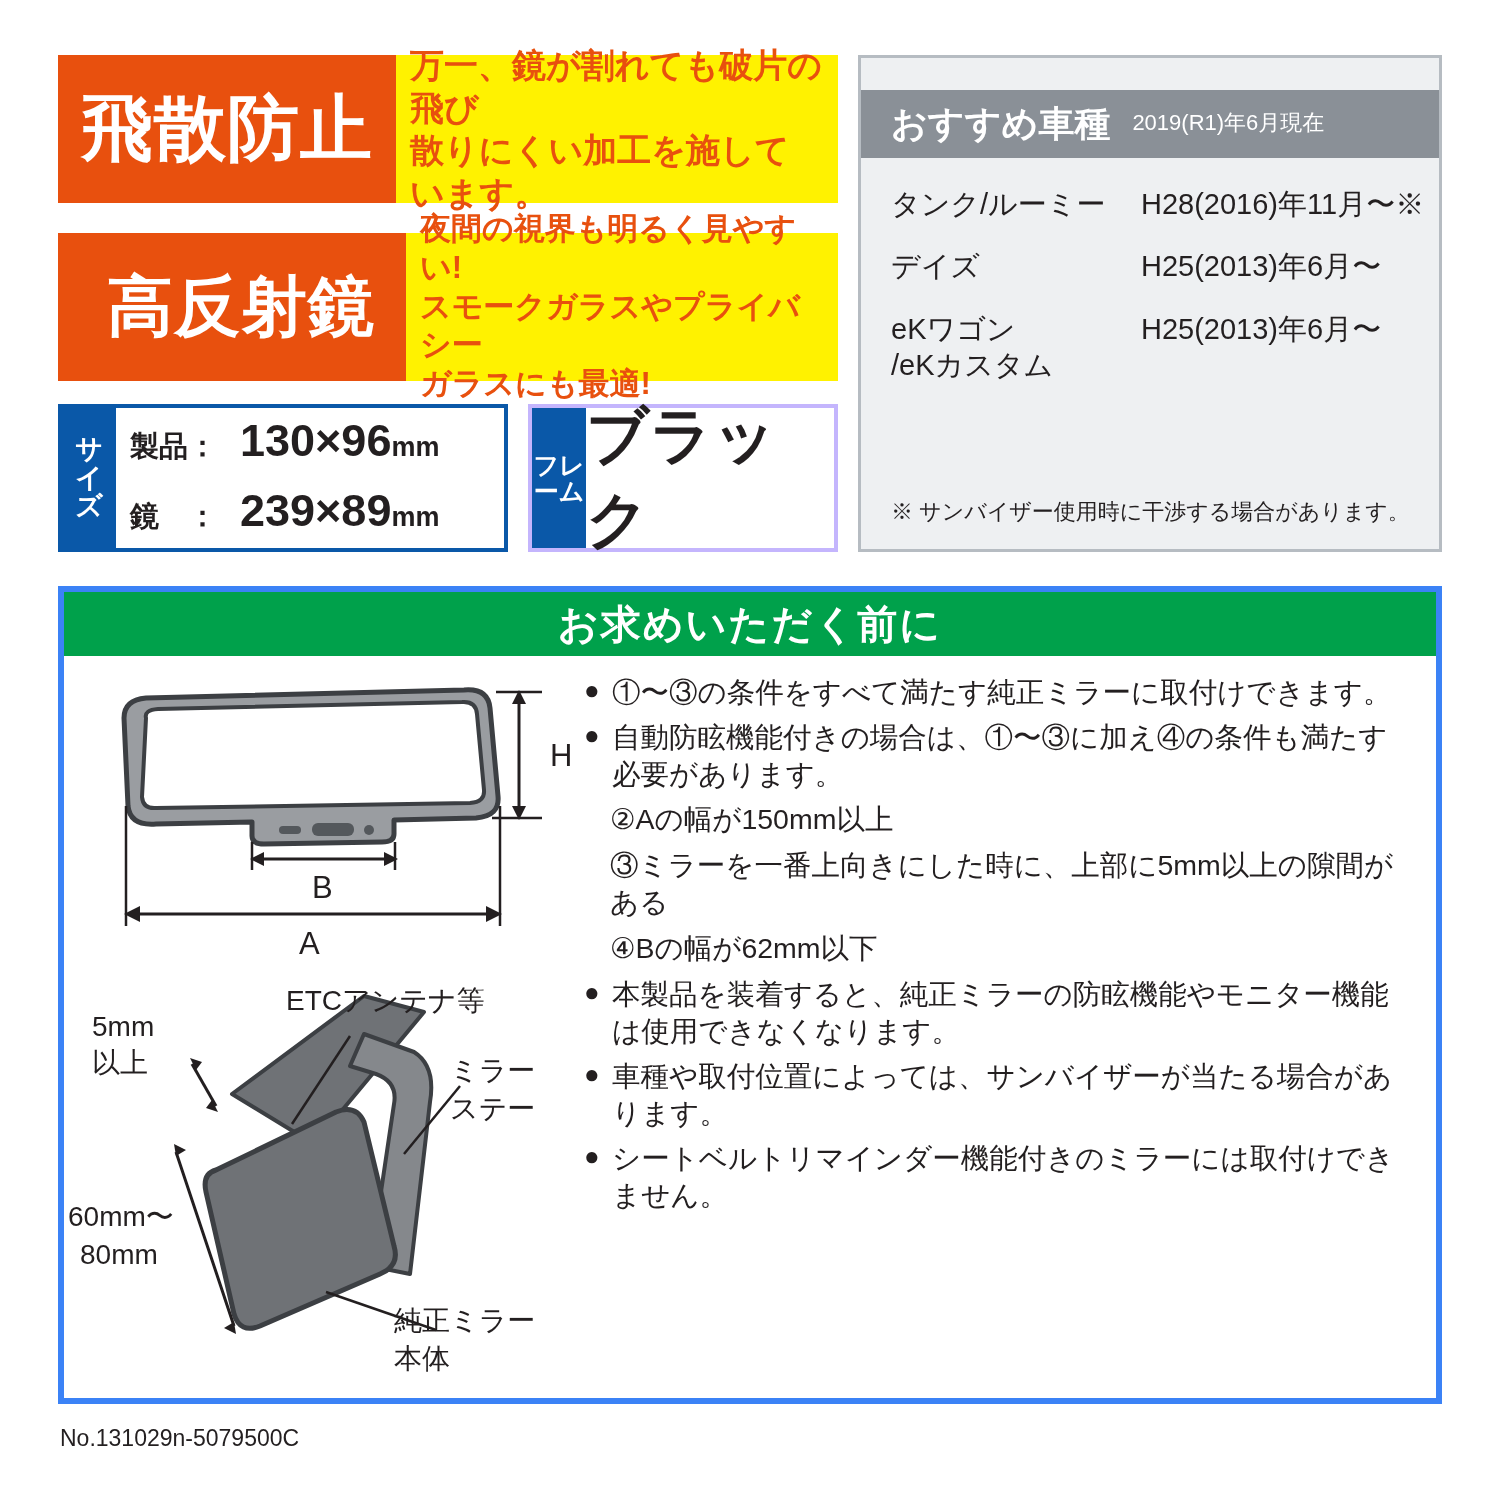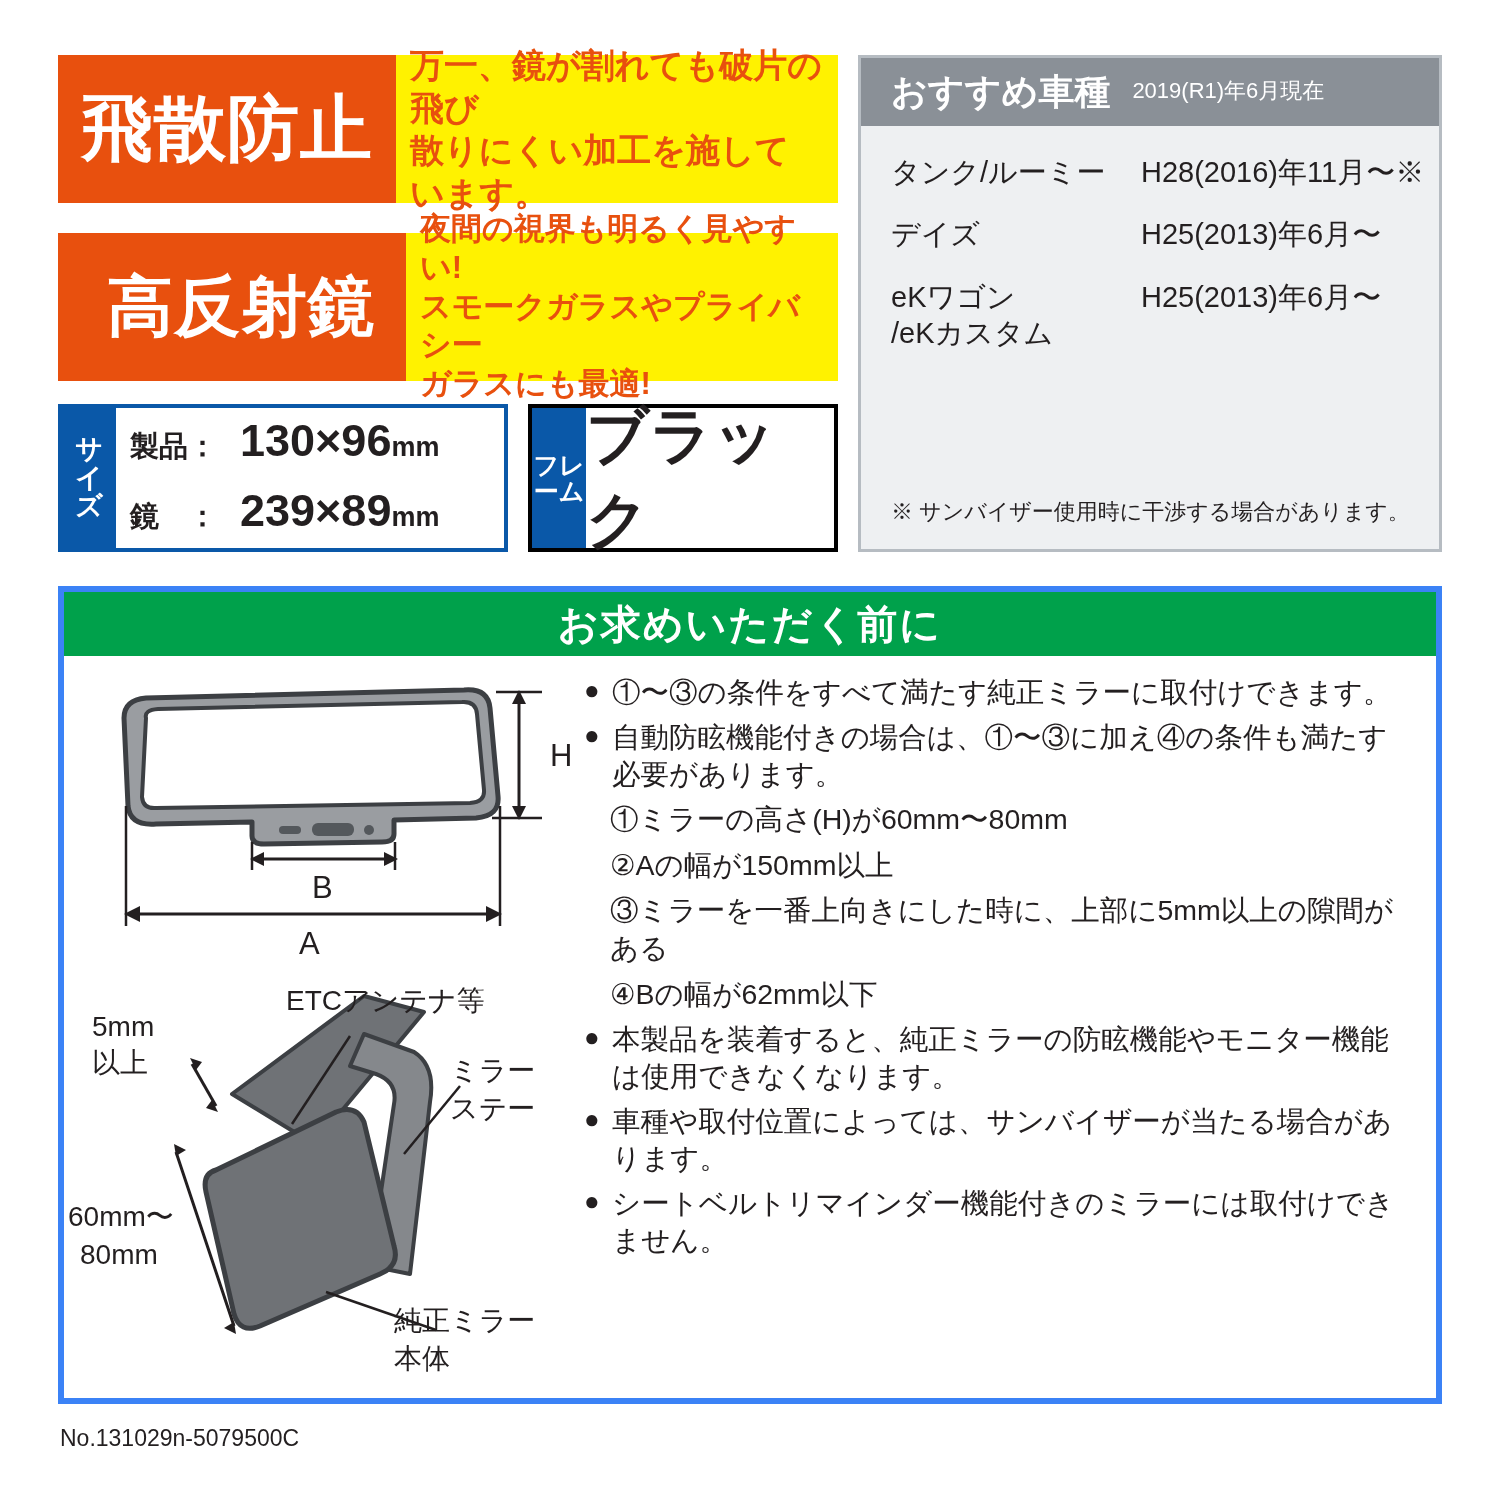--- a/index.html
+++ b/index.html
@@ -102,21 +102,21 @@
     font-weight: bold;
     letter-spacing: 0px;
   }
   #sizeblock .unit { font-size: 27px; font-weight: bold; }
 
   
   #frameblock {
     position: absolute;
     left: 528px; top: 404px;
     width: 310px; height: 148px;
-    border: 4px solid #000000;
+    border: 4px solid #c4b5fd;
     box-sizing: border-box;
     display: flex;
     background: #ffffff;
   }
   #frameblock .tag {
     background: #0a58a8;
     color: #ffffff;
     width: 54px;
     font-size: 25px;
     font-weight: bold;
@@ -145,20 +145,21 @@
     border: 3px solid #b6bcc2;
     box-sizing: border-box;
   }
   #recpanel .head {
     background: #8a9097;
     height: 68px;
     display: flex;
     align-items: center;
     padding-left: 30px;
     box-sizing: border-box;
+    margin-top: 32px;
   }
   #recpanel .head .t1 {
     color: #ffffff;
     font-size: 36px;
     font-weight: bold;
   }
   #recpanel .head .t2 {
     color: #ffffff;
     font-size: 22px;
     margin-left: 22px;
@@ -384,21 +385,20 @@
 
       <div class="text-col">
         <div class="bullet">
           <span class="dot">●</span>
           <span class="btxt">①〜③の条件をすべて満たす純正ミラーに取付けできます。</span>
         </div>
         <div class="bullet">
           <span class="dot">●</span>
           <span class="btxt">自動防眩機能付きの場合は、①〜③に加え④の条件も満たす必要があります。</span>
         </div>
-        <div class="sub">①ミラーの高さ(H)が60mm〜80mm</div>
         <div class="sub">②Aの幅が150mm以上</div>
         <div class="sub">③ミラーを一番上向きにした時に、上部に5mm以上の隙間がある</div>
         <div class="sub">④Bの幅が62mm以下</div>
         <div class="bullet">
           <span class="dot">●</span>
           <span class="btxt">本製品を装着すると、純正ミラーの防眩機能やモニター機能は使用できなくなります。</span>
         </div>
         <div class="bullet">
           <span class="dot">●</span>
           <span class="btxt">車種や取付位置によっては、サンバイザーが当たる場合があります。</span>

